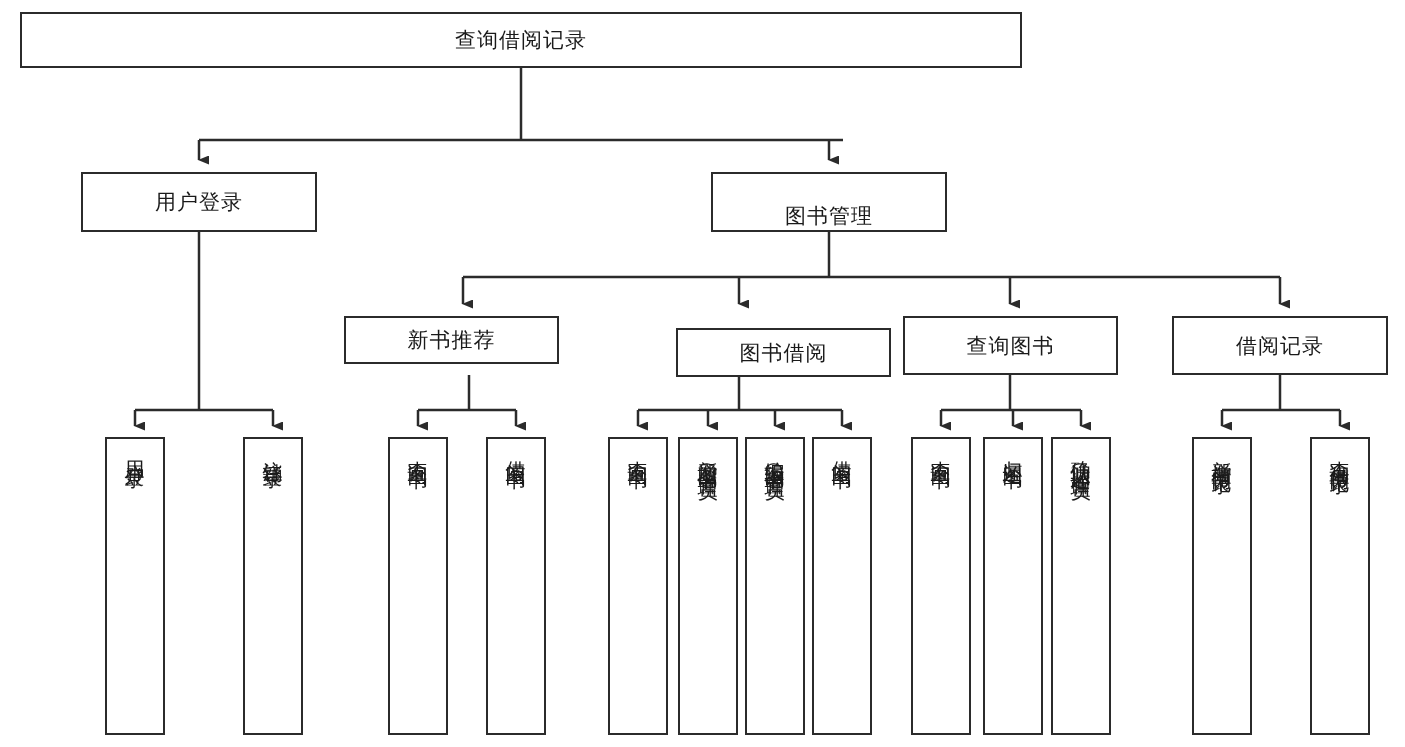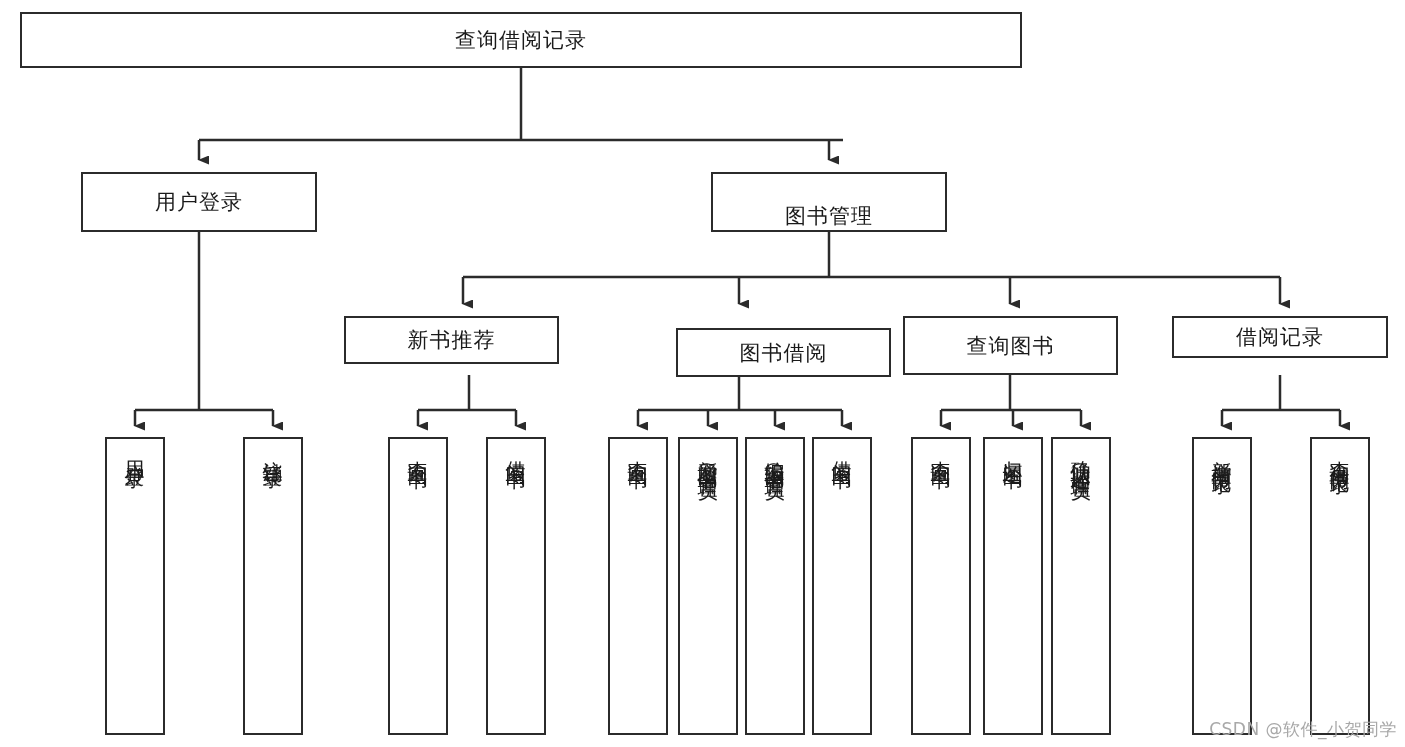--- a/index.html
+++ b/index.html
@@ -132,21 +132,21 @@
       </div>
       <div class="node horizontal" style="left: 344px; top: 316px; width: 215px; height: 48px;">
         <span class="htext">新书推荐</span>
       </div>
       <div class="node horizontal" style="left: 632px; top: 328px; width: 215px; height: 49px; margin-left: 44px;">
         <span class="htext">图书借阅</span>
       </div>
       <div class="node horizontal" style="left: 903px; top: 316px; width: 215px; height: 59px;">
         <span class="htext">查询图书</span>
       </div>
-      <div class="node horizontal" style="left: 1172px; top: 316px; width: 216px; height: 42px;">
+      <div class="node horizontal" style="left: 1172px; top: 316px; width: 216px; height: 59px;">
         <span class="htext">借阅记录</span>
       </div>
       <div class="node vertical" style="left: 105px; top: 437px; width: 60px; height: 298px;">
         <span class="vtext">用户登录</span>
       </div>
       <div class="node vertical" style="left: 243px; top: 437px; width: 60px; height: 298px;">
         <span class="vtext">注销登录</span>
       </div>
       <div class="node vertical" style="left: 388px; top: 437px; width: 60px; height: 298px;">
         <span class="vtext">查询图书</span>
@@ -176,14 +176,13 @@
         <span class="vtext">确认归还（管理员）</span>
       </div>
       <div class="node vertical" style="left: 1192px; top: 437px; width: 60px; height: 298px;">
         <span class="vtext">新增借阅记录</span>
       </div>
       <div class="node vertical" style="left: 1310px; top: 437px; width: 60px; height: 298px;">
         <span class="vtext">查询借阅记录</span>
       </div>
     </div>
 
-  <div id="watermark">CSDN @软件_小贺同学</div>
 </div>
 
 </body></html>

